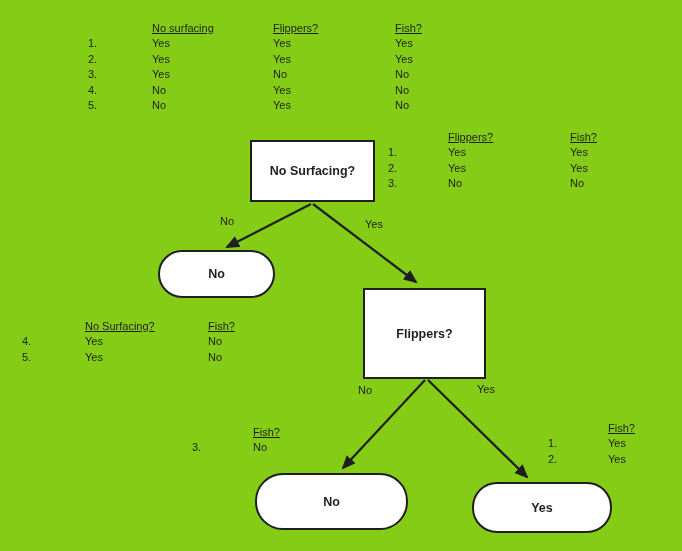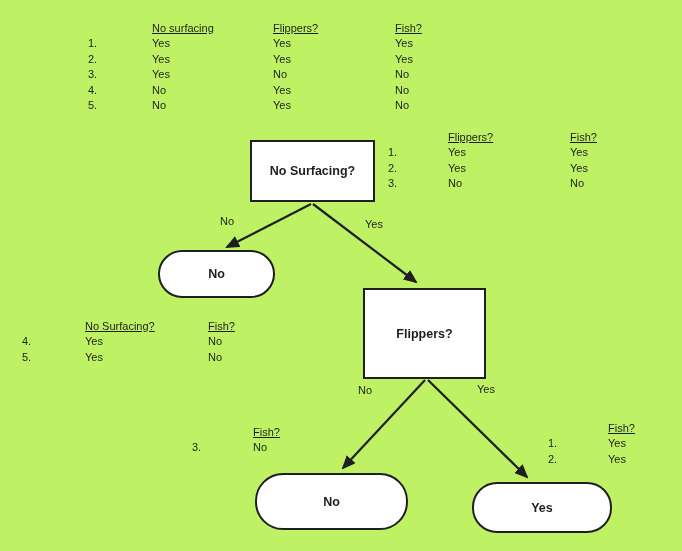--- a/index.html
+++ b/index.html
@@ -1,20 +1,20 @@
 <!DOCTYPE html>
 <html><head>
 <meta charset="utf-8">
 <style>
   html, body { margin: 0; padding: 0; background: #ffffff; }
   .canvas {
     position: relative;
     width: 682px;
     height: 551px;
-    background: #bef264;
+    background: #84cc16;
     font-family: "Liberation Sans", sans-serif;
     color: #1f1f1f;
     overflow: hidden;
   }
   svg.edges {
     position: absolute;
     left: 0; top: 0;
     width: 682px; height: 551px;
     pointer-events: none;
   }

